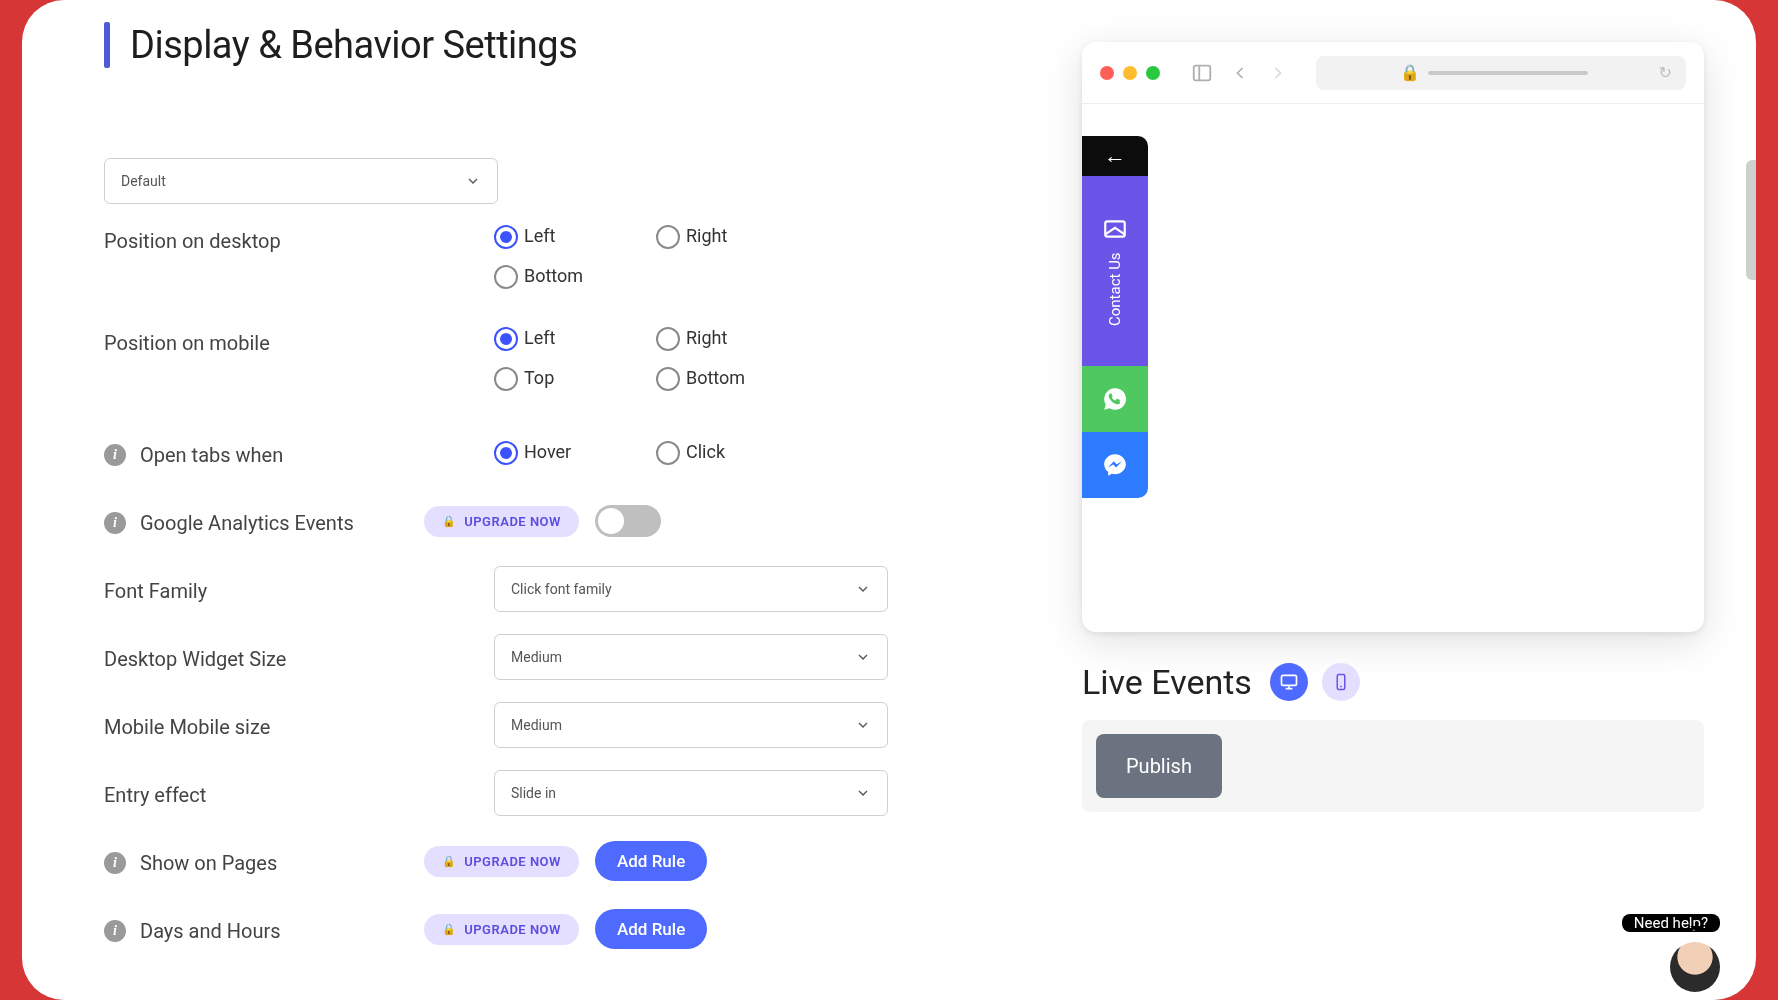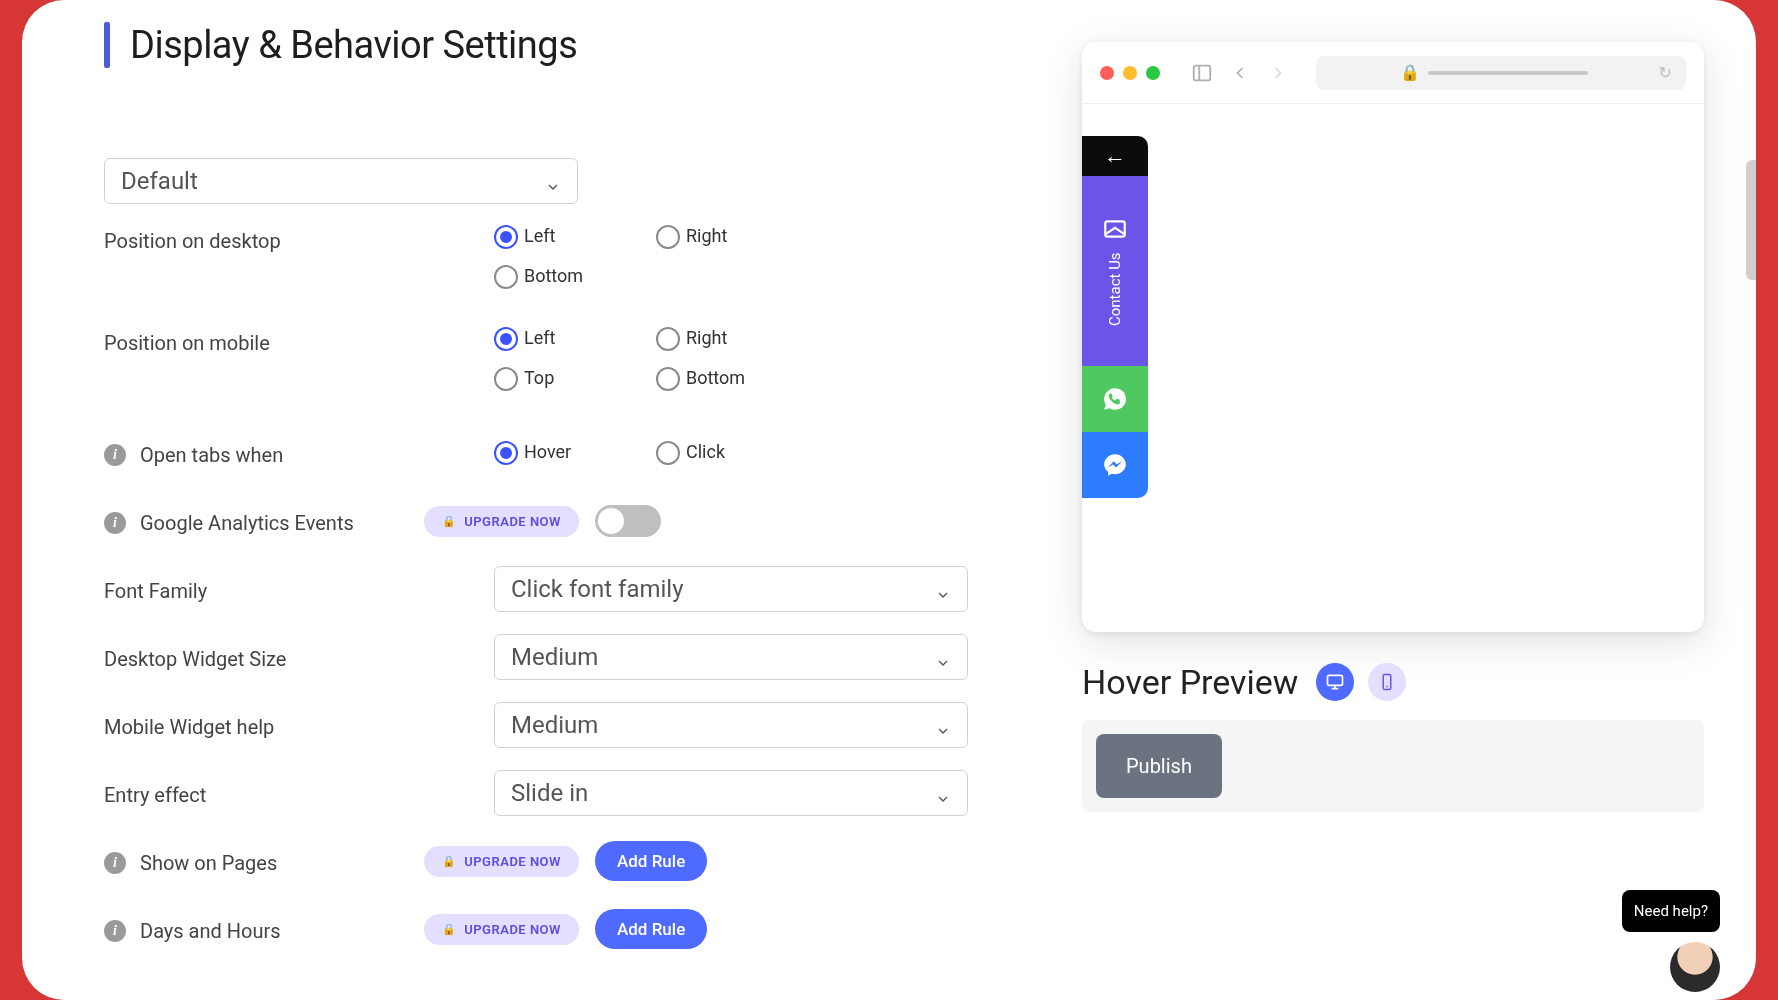--- a/index.html
+++ b/index.html
@@ -66,29 +66,29 @@
     display: inline-flex;
     align-items: center;
     justify-content: center;
     font-size: 14px;
     font-weight: 700;
     font-style: italic;
     font-family: Georgia, serif;
   }
   .row-control { flex: 1; }
   .select {
-    width: 474px;
+    width: 394px;
     height: 46px;
     border: 1px solid #d0d0d0;
     border-radius: 6px;
     display: flex;
     align-items: center;
     justify-content: space-between;
     padding: 0 16px;
-    font-size: 24px;
+    font-size: 14px;
     color: #555;
     cursor: pointer;
   }
   .chev { width: 16px; height: 16px; display:inline-block; }
   .chev svg { width:100%; height:100%; }
   .radio-grid {
     display: flex;
     flex-wrap: wrap;
     gap: 16px 0;
     width: 474px;
@@ -249,21 +249,21 @@
 
   
   .help {
     position:absolute;
     right: 36px; bottom: 8px;
     display:flex; flex-direction:column; align-items:flex-end;
     gap:10px;
   }
   .help-bubble {
     background:#000; color:#fff; font-size:15px;
-    padding: 12px 12px; border-radius: 8px;
+    padding: 0 12px; border-radius: 8px;
     position:relative;
   }
   .help-bubble:after{
     content:""; position:absolute; bottom:-6px; right:18px;
     border:6px solid transparent; border-top-color:#000;
   }
   .avatar {
     width:50px; height:50px; border-radius:50%;
     background: radial-gradient(circle at 50% 30%, #f2d0b8 0 40%, #2b2b2b 42% 100%);
   }
@@ -400,21 +400,21 @@
         <div class="select">
           <span>Medium</span>
           <span class="chev"><svg viewBox="0 0 24 24" fill="none" stroke="#555" stroke-width="2">
                 <polyline points="6 9 12 15 18 9"></polyline>
               </svg></span>
         </div>
       </div>
     </div>
 
     <div class="row">
-      <div class="row-label">Mobile Widget help</div>
+      <div class="row-label">Mobile Mobile size</div>
       <div class="row-control">
         <div class="select">
           <span>Medium</span>
           <span class="chev"><svg viewBox="0 0 24 24" fill="none" stroke="#555" stroke-width="2">
                 <polyline points="6 9 12 15 18 9"></polyline>
               </svg></span>
         </div>
       </div>
     </div>
 
@@ -510,21 +510,21 @@
           <div class="w-msg">
             <svg class="w-icon" viewBox="0 0 24 24" fill="#fff">
                 <path d="M12 2C6.5 2 2 6.1 2 11.2c0 2.9 1.4 5.4 3.7 7.1v3.7l3.4-1.9c.9.3 1.9.4 2.9.4 5.5 0 10-4.1 10-9.2S17.5 2 12 2zm1 12.3l-2.6-2.7-5 2.7 5.5-5.8 2.6 2.7 5-2.7-5.5 5.8z"></path>
               </svg>
           </div>
         </div>
       </div>
     </div>
 
     <div class="preview-head">
-      <h2>Hover Preview</h2>
+      <h2>Live Events</h2>
       <span class="circ-btn active">
         <svg width="20" height="20" viewBox="0 0 24 24" fill="none" stroke="#fff" stroke-width="2">
             <rect x="3" y="4" width="18" height="12" rx="2"></rect>
             <line x1="8" y1="20" x2="16" y2="20"></line>
             <line x1="12" y1="16" x2="12" y2="20"></line>
           </svg>
       </span>
       <span class="circ-btn inactive">
         <svg width="18" height="18" viewBox="0 0 24 24" fill="none" stroke="#6b55e8" stroke-width="2">
             <rect x="7" y="2" width="10" height="20" rx="2"></rect>

